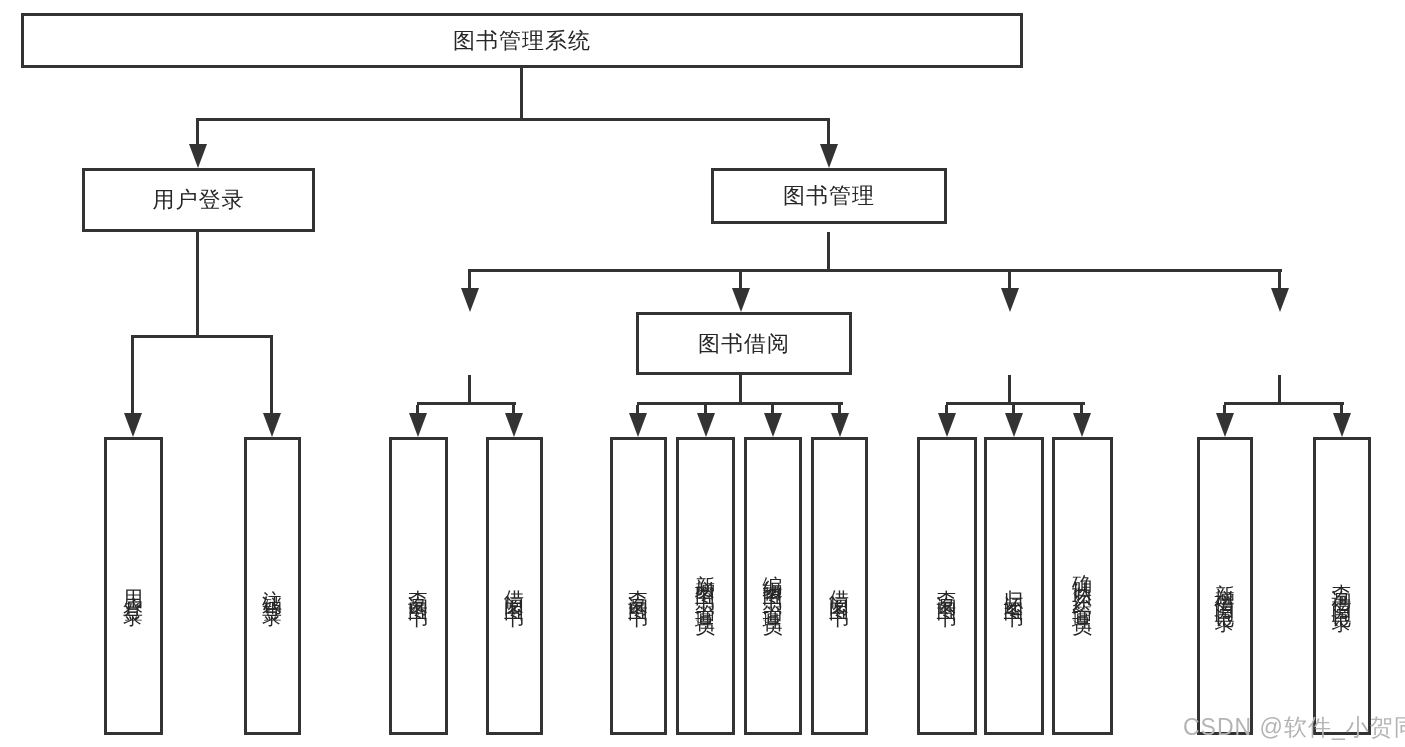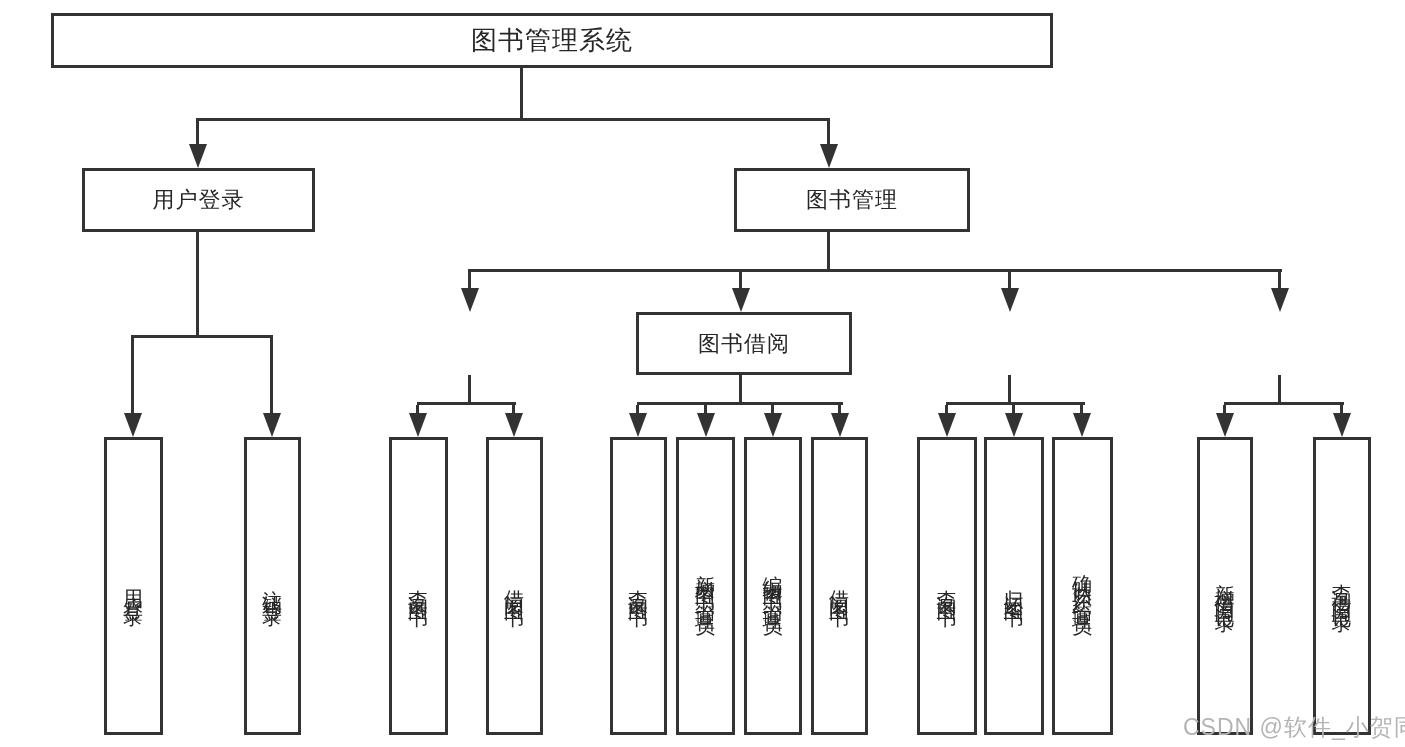--- a/index.html
+++ b/index.html
@@ -17,21 +17,21 @@
     box-sizing: border-box;
     border: 3px solid var(--line, #333333);
     background: var(--boxbg, #ffffff);
     color: var(--text, #262626);
     display: flex;
     align-items: center;
     justify-content: center;
     z-index: 2;
   }
   .node.h { font-size: 22px; letter-spacing: 1px; white-space: nowrap; }
-  .node.title { font-size: 26px; margin-left: 30px; }
+  .node.title { font-size: 22px; }
   .node.v {
     writing-mode: vertical-rl;
     text-orientation: mixed;
     font-size: 20px;
     letter-spacing: 6px;
     line-height: 1;
   }
   .line {
     position: absolute;
     background: var(--line, #333333);
@@ -56,21 +56,21 @@
   }
 </style>
 </head>
 <body>
 
 <div class="stage" style="--line: #333333; --text: #262626; --boxbg: #ffffff; --bg: #ffffff; --wm: #b4b4b4;">
 
   <div class="node h title" style="left:21px;top:13px;width:1002px;height:55px">图书管理系统</div>
 
   <div class="node h" style="left:82px;top:168px;width:233px;height:64px">用户登录</div>
-  <div class="node h" style="left:734px;top:168px;width:236px;height:64px">图书管理</div>
+  <div class="node h" style="left:711px;top:168px;width:236px;height:56px">图书管理</div>
 
   <div class="node h" style="left:636px;top:312px;width:216px;height:63px">图书借阅</div>
 
   <div class="node v" style="left:104px;top:437px;width:59px;height:298px">用户登录</div>
   <div class="node v" style="left:244px;top:437px;width:57px;height:298px">注销登录</div>
 
   <div class="node v" style="left:389px;top:437px;width:59px;height:298px">查询图书</div>
   <div class="node v" style="left:486px;top:437px;width:57px;height:298px">借阅图书</div>
 
   <div class="node v" style="left:610px;top:437px;width:57px;height:298px">查询图书</div>

